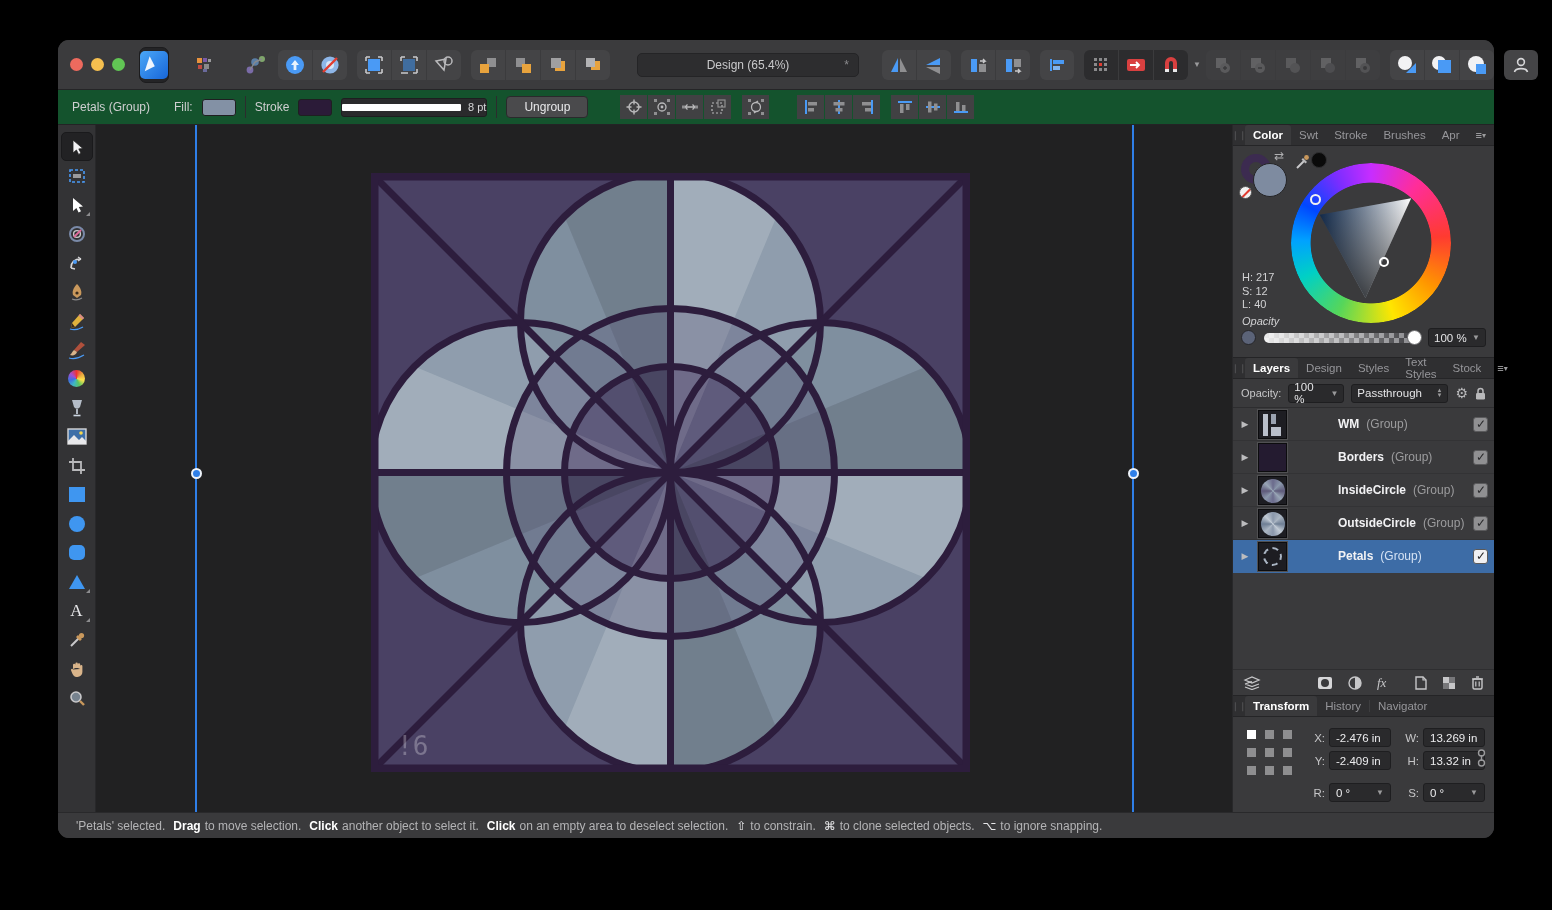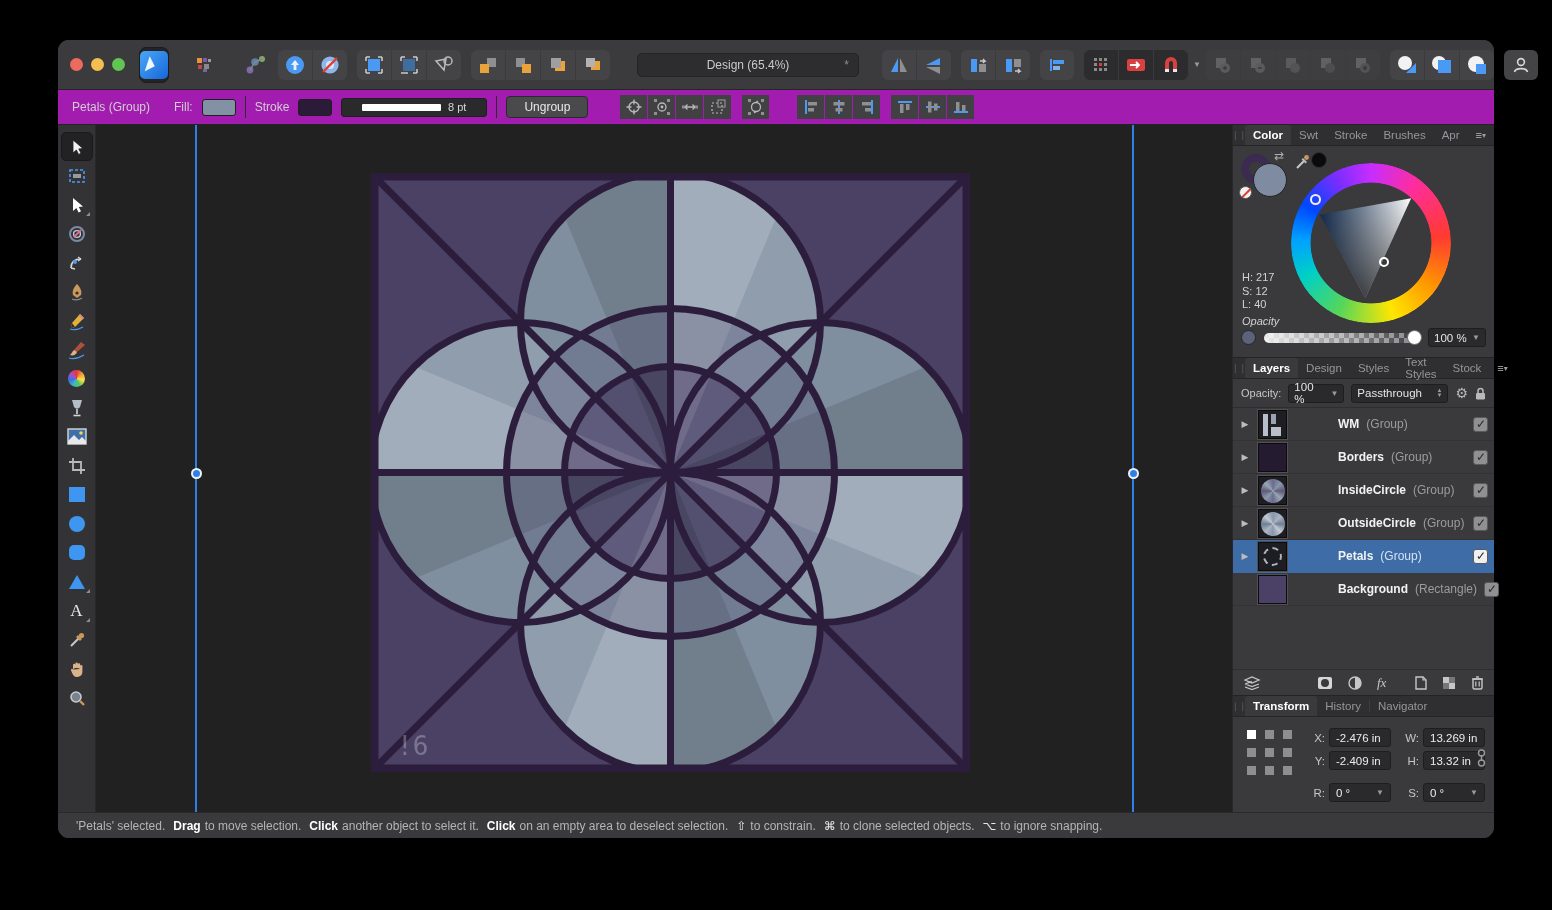--- a/index.html
+++ b/index.html
@@ -18,23 +18,23 @@
   .tbtn { width:34px; height:30px; background:#444446; display:flex; align-items:center; justify-content:center; position:relative; flex:none; }
   .tbtn.plain { background:transparent; }
   .tgroup { display:flex; gap:1px; border-radius:6px; overflow:hidden; margin:0 5px; flex:none; }
   .tgroup.disabled { opacity:.4; }
   .docpill { width:222px; height:24px; background:#2d2d2f; border:1px solid #242426; border-radius:5px; display:flex; align-items:center; justify-content:center; color:#c9c9cb; font-size:12px; margin:0 18px 0 22px; position:relative; flex:none; }
   .docpill .star { position:absolute; right:9px; color:#8b8b8d; font-size:12px; }
   .caretbtn { width:16px; height:30px; display:flex; align-items:center; justify-content:center; color:#9a9a9c; font-size:8px; }
   svg { display:block; }
 
   
-  .ctxbar { position:absolute; left:0; right:0; top:50px; height:35px; background:#a21caf; border-bottom:1px solid #232325; display:flex; align-items:center; padding:0 14px; gap:9px; color:#cfcfd1; font-size:12px; }
+  .ctxbar { position:absolute; left:0; right:0; top:50px; height:35px; background:#14532d; border-bottom:1px solid #232325; display:flex; align-items:center; padding:0 14px; gap:9px; color:#cfcfd1; font-size:12px; }
   .swatch { width:34px; height:17px; border-radius:3px; border:1px solid #1f1f21; }
-  .strokewidget { width:146px; height:19px; background:#2a2a2c; border:1px solid #1e1e20; border-radius:3px; display:flex; align-items:center; padding:0 20px; gap:7px; }
+  .strokewidget { width:146px; height:19px; background:#2a2a2c; border:1px solid #1e1e20; border-radius:3px; display:flex; align-items:center; padding:0 0; gap:7px; }
   .strokewidget .bar { height:7px; flex:1; background:#fff; border-radius:1px; }
   .strokewidget .pt { color:#d6d6d8; font-size:11px; }
   .cbtn { height:22px; padding:0 17px; background:#4a4a4c; border:1px solid #2a2a2c; border-radius:4px; color:#e8e8ea; font-size:12px; display:flex; align-items:center; }
   .csep { width:1px; height:22px; background:#2c2c2e; }
   .cico { width:27px; height:24px; background:#414143; display:flex; align-items:center; justify-content:center; }
 
   
   .main { position:absolute; left:0; right:0; top:85px; bottom:26px; display:flex; }
   .tools { width:38px; background:#333335; border-right:1px solid #28282a; display:flex; flex-direction:column; align-items:center; padding-top:7px; }
   .tool { width:32px; height:29px; display:flex; align-items:center; justify-content:center; border-radius:5px; position:relative; flex:none; }
@@ -824,27 +824,20 @@
           </div>
           <div class="lrow sel">
             <span class="larrow">▶</span>
             <div class="lthumb">
               <div style="position:absolute;left:4px;top:4px;width:19px;height:19px;border-radius:50%;border:2px dashed #aab5c4"></div>
             </div>
             <span class="lname">Petals</span>
             <span class="ltype">(Group)</span>
             <div class="lcheck on"></div>
           </div>
-          <div class="lrow">
-            <span class="larrow"></span>
-            <div class="lthumb" style="background:#4b4166"></div>
-            <span class="lname">Background</span>
-            <span class="ltype">(Rectangle)</span>
-            <div class="lcheck on"></div>
-          </div>
         </div>
         <div class="lbar">
           <svg width="18" height="14">
               <path d="M2 4 L9 1 L16 4 L9 7 Z M2 8 L9 5.5 M16 8 L9 10.5 L2 8 M2 11 L9 13.5 L16 11" stroke="#c6c6c8" stroke-width="1.3" fill="none"></path>
             </svg>
           <span style="width:26px"></span>
           <svg width="16" height="14">
               <rect x="1" y="1" width="14" height="12" rx="2" fill="#d6d6d8"></rect>
               <circle cx="8" cy="7" r="4" fill="#3a3a3c"></circle>
             </svg>

